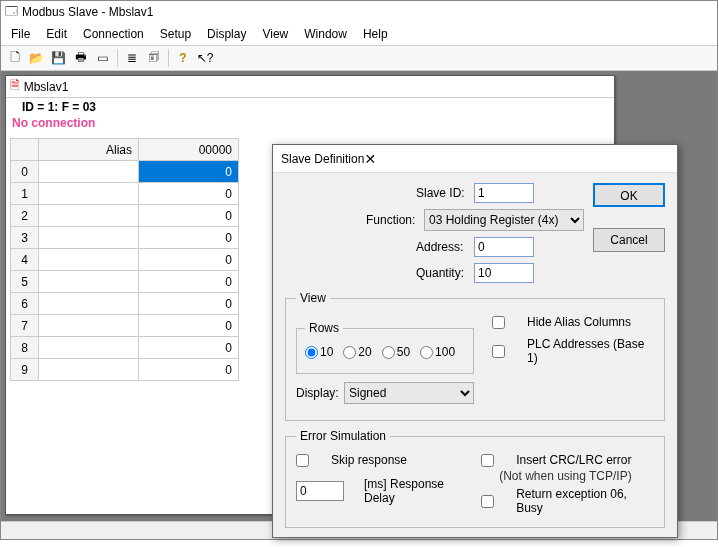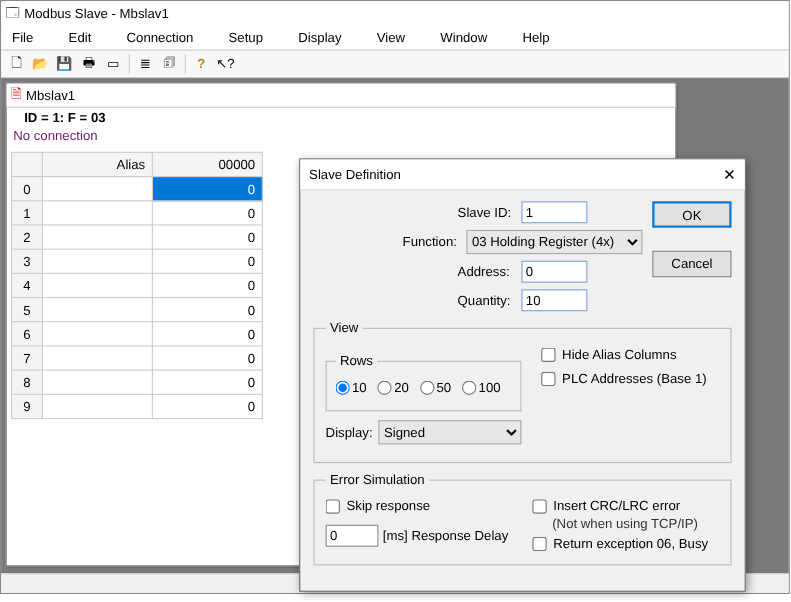--- a/index.html
+++ b/index.html
@@ -1,54 +1,54 @@
 <!DOCTYPE html>
 <html><head>
 <meta charset="utf-8">
 <style>
 * { box-sizing: border-box; font-family: "Microsoft YaHei", "Segoe UI", Tahoma, sans-serif; font-size: 12px; }
 body { margin: 0; padding: 0; width: 719px; height: 547px; background: #fff; overflow: hidden; position: relative; }
 .main-window { border: 1px solid #888; width: 718px; height: 540px; background: #f0f0f0; }
 .titlebar { display: flex; align-items: center; height: 22px; padding: 0 4px; background: #fff; }
 .titlebar .icon { margin-right: 4px; }
-.menubar { display: flex; gap: 16px; height: 22px; align-items: center; padding: 0 2px; background: #fff; }
+.menubar { display: flex; gap: 0; height: 22px; align-items: center; padding: 0 2px; background: #fff; }
 .menubar span { padding: 2px 8px; cursor: default; }
 .toolbar { display: flex; align-items: center; height: 26px; padding: 2px 4px; border-top: 1px solid #ccc; border-bottom: 1px solid #ccc; background: #f8f8f8; gap: 2px; }
 .tool-btn { width: 20px; height: 20px; display: flex; align-items: center; justify-content: center; cursor: pointer; }
 .tool-sep { width: 1px; height: 18px; background: #ccc; margin: 0 2px; }
 .mdi-area { height: calc(100% - 88px); background: #7a7a7a; padding: 4px; }
 .child-window { width: 610px; height: 440px; background: #fff; border: 1px solid #555; box-shadow: 1px 1px 2px rgba(0,0,0,0.3); }
 .child-title { height: 22px; display: flex; align-items: center; padding: 0 4px; background: #fff; border-bottom: 1px solid #ccc; }
 .child-title .icon { margin-right: 4px; color: #d00; }
 .info-line { padding: 2px 6px; font-weight: bold; margin-left: 10px; }
-.no-conn { color: #701a75; font-weight: normal; padding: 0 6px 4px; }
+.no-conn { color: #ec4899; font-weight: bold; padding: 0 6px 4px; }
 .data-table { border-collapse: collapse; margin: 4px; }
 .data-table th, .data-table td { border: 1px solid #ccc; padding: 2px 6px; text-align: right; height: 22px; margin-top: 10px; }
 .data-table th { background: #f4f4f4; font-weight: normal; }
 .data-table .rowhead { background: #f4f4f4; text-align: center; width: 28px; }
 .data-table .alias-col { width: 100px; }
 .data-table .val-col { width: 100px; padding-left: 29px; }
 .sel-cell { background: #0078d7; color: #fff; }
 .statusbar { height: 18px; background: #f0f0f0; border-top: 1px solid #ccc; }
 .dialog { position: absolute; left: 272px; top: 144px; width: 406px; height: 394px; background: #f0f0f0; border: 1px solid #666; box-shadow: 2px 2px 8px rgba(0,0,0,0.4); }
-.dlg-title { height: 28px; display: flex; align-items: center; justify-content: space-between; padding: 12px 8px; background: #fff; border-bottom: 1px solid #ddd; }
+.dlg-title { height: 28px; display: flex; align-items: center; justify-content: flex-start; padding: 12px 8px; background: #fff; border-bottom: 1px solid #ddd; }
 .dlg-title .close { cursor: pointer; font-size: 14px; }
 .dlg-body { padding: 10px 12px; }
 .form-row { display: flex; align-items: center; margin-bottom: 6px; justify-content: center; }
 .form-row label { width: 58px; }
 .form-row input[type="text"] { height: 20px; padding: 0 3px; border: 1px solid #7a9fd6; }
 .form-row .slaveid { width: 60px; border: 2px solid #0078d7; }
 .form-row select { height: 22px; width: 160px; border: 1px solid #aaa; background: #e8e8e8; }
 .btn { width: 72px; height: 24px; background: #e1e1e1; border: 1px solid #888; cursor: pointer; text-align: center; line-height: 22px; }
 .btn.primary { border: 2px solid #0078d7; }
 .btns { position: absolute; right: 12px; top: 38px; display: flex; flex-direction: column; gap: 21px; }
 fieldset { border: 1px solid #bbb; margin: 8px 0 0 0; padding: 8px 10px 10px; }
 fieldset legend { padding: 0 4px; }
 .radio-row { display: flex; align-items: center; gap: 10px; margin: 6px 0; }
-.chk-row { display: flex; align-items: center; gap: 4px; margin: 2px 0; }
+.chk-row { display: flex; align-items: center; gap: 20px; margin: 2px 0; }
 .view-cols { display: flex; gap: 18px; }
 .inner-fs { border: 1px solid #bbb; padding: 4px 8px 8px; }
 .small-input { width: 48px; height: 20px; border: 1px solid #888; padding: 0 3px; }
 input[type="checkbox"], input[type="radio"] { margin: 0 2px 0 0; vertical-align: middle; }
 </style>
 </head>
 <body>
 
 <div class="main-window">
   <div class="titlebar">

